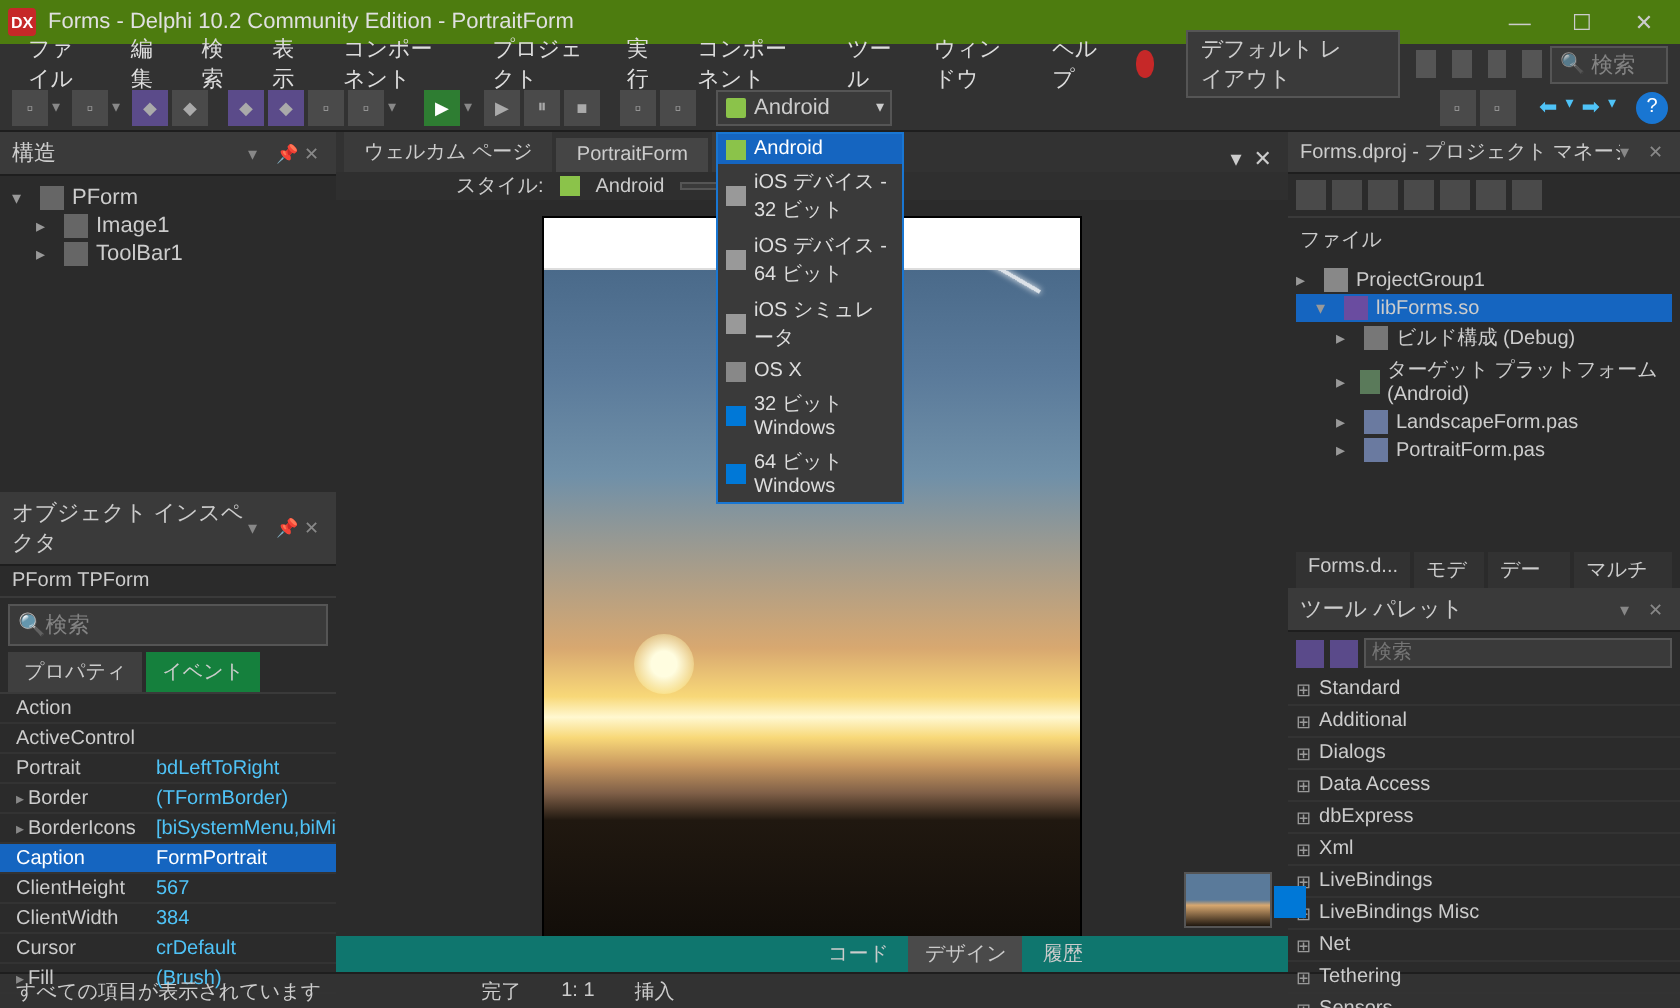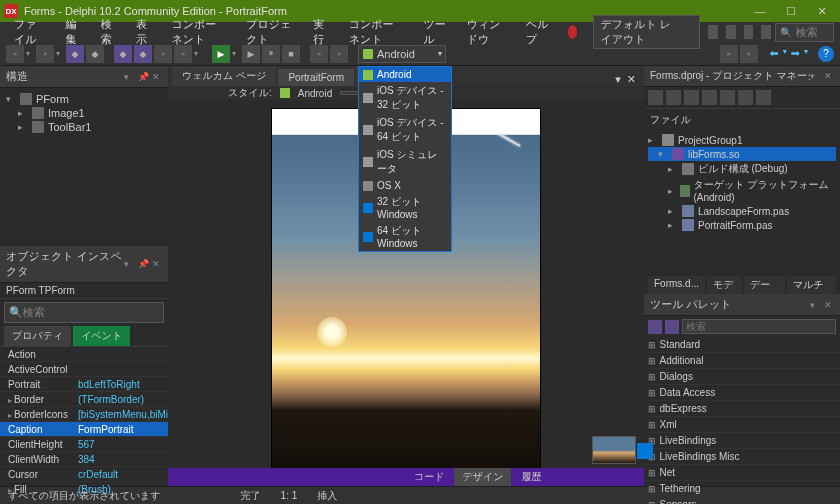--- a/index.html
+++ b/index.html
@@ -112,21 +112,21 @@
 
 .palette { flex: 1; display: flex; flex-direction: column; }
 .pal-tb { display: flex; gap: 3px; padding: 3px 4px; align-items: center; }
 .pal-tb .pico { width: 14px; height: 14px; background: #5a4a8a; }
 .pal-tb input { flex: 1; background: #3a3a3a; border: 1px solid #555; color: #ccc; font-size: 10px; padding: 1px 3px; }
 .pal-list { flex: 1; overflow: hidden; }
 .pal-cat { padding: 2px 4px; display: flex; align-items: center; gap: 4px; font-size: 10px; color: #ccc; border-bottom: 1px solid #333; cursor: pointer; }
 .pal-cat::before { content: "⊞"; font-size: 9px; color: #999; }
 
 
-.design-tabs { position: absolute; bottom: 0; left: 0; right: 0; height: 18px; background: #4c1d95; display: flex; align-items: center; padding-left: 50%; gap: 2px; font-size: 10px; }
+.design-tabs { position: absolute; bottom: 0; left: 0; right: 0; height: 18px; background: #0f766e; display: flex; align-items: center; padding-left: 50%; gap: 2px; font-size: 10px; }
 .design-tabs .dt { padding: 2px 8px; color: #ccc; cursor: pointer; }
 .design-tabs .dt.active { background: #4a4a4a; }
 
 .preview-thumb { position: absolute; right: 8px; bottom: 22px; width: 44px; height: 28px; background: linear-gradient(to bottom, #5a7a9a 50%, #d8a870 60%, #201810 100%); border: 1px solid #555; }
 .preview-thumb::after { content:""; position:absolute; right:-18px; top:6px; width:16px; height:16px; background:#0078d7; }
 
 
 .statusbar { height: 18px; background: #323232; display: flex; align-items: center; padding: 0 8px; gap: 20px; font-size: 10px; color: #ccc; border-top: 1px solid #1e1e1e; }
 .statusbar .cell { white-space: nowrap; }
 </style>

